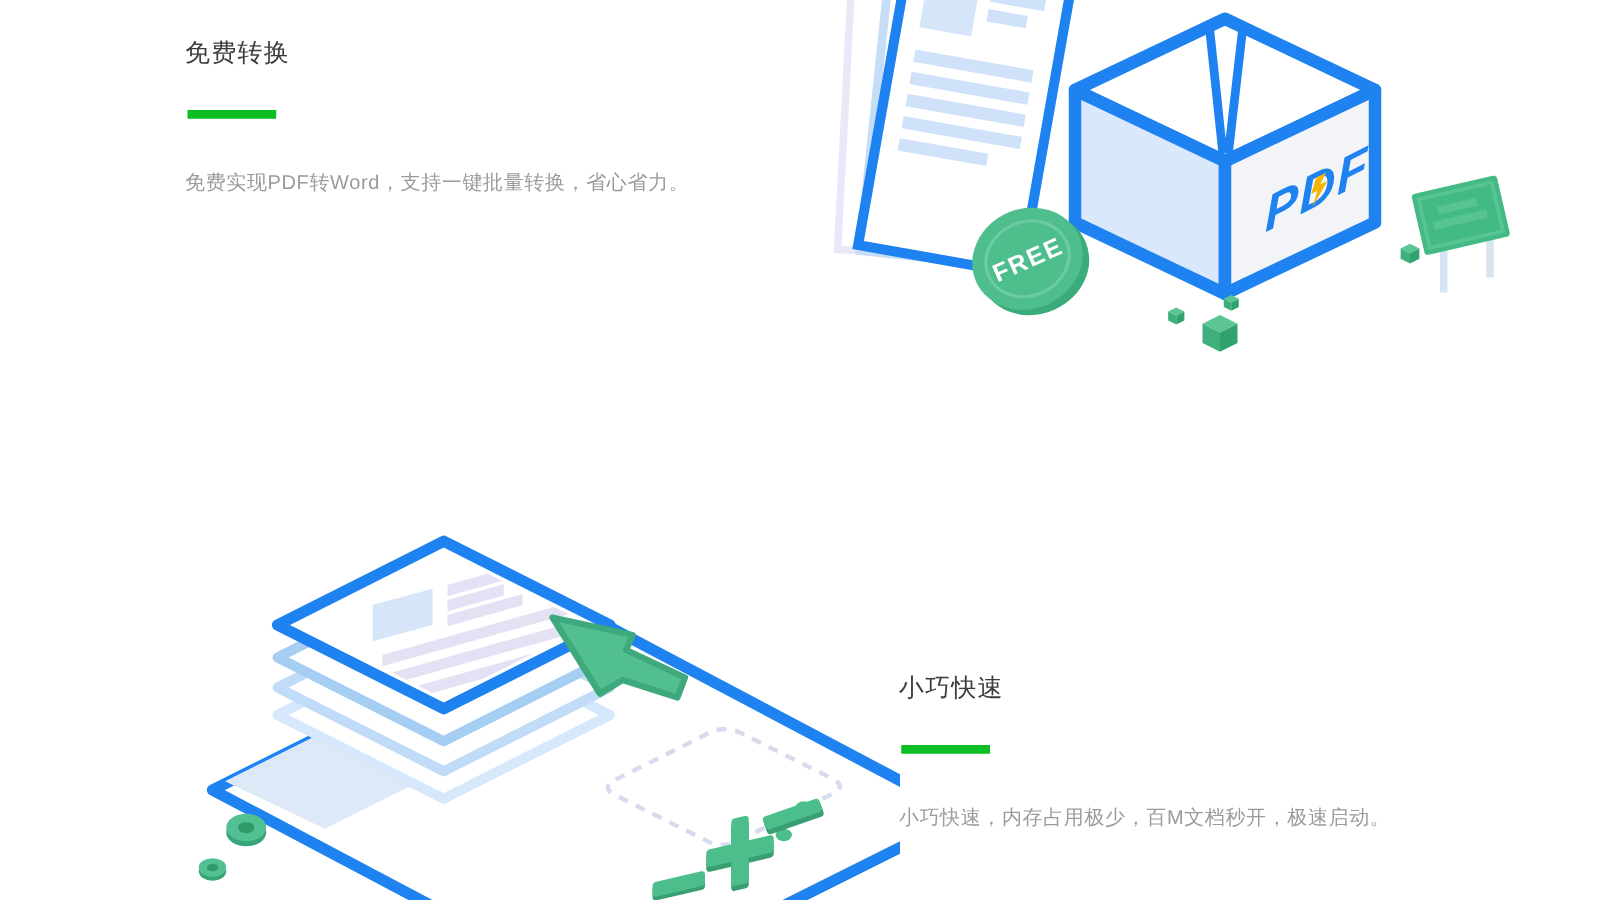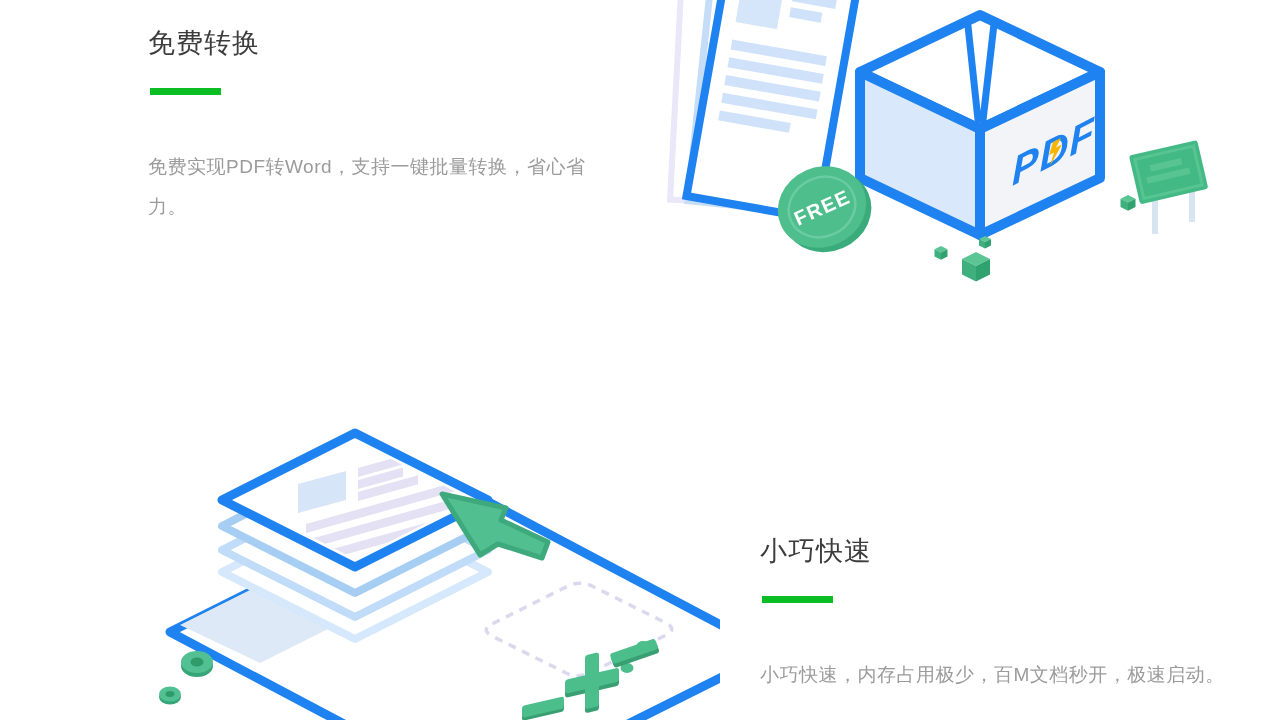--- a/index.html
+++ b/index.html
@@ -1,23 +1,23 @@
 <!DOCTYPE html>
 <html><head>
 <meta charset="utf-8">
 <style>
   html,body{margin:0;padding:0;background:#fff;}
   .page{position:relative;width:1280px;height:720px;background:#ffffff;overflow:hidden;
         font-family:"Liberation Sans","DejaVu Sans",sans-serif;}
   .feature{position:absolute;}
-  .feature h2{margin:0;font-size:27px;line-height:34px;font-weight:400;color:#3c3c3c;letter-spacing:1px;}
+  .feature h2{margin:0;font-size:20px;line-height:34px;font-weight:400;color:#3c3c3c;letter-spacing:1px;}
   .accent-bar{width:71px;height:7px;background:#0abe23;margin:28px 0 0 2px;}
-  .feature p{margin:52px 0 0;font-size:19px;line-height:40px;color:#9b9b9b;letter-spacing:0.5px;}
+  .feature p{margin:32px 0 0;font-size:16px;line-height:40px;color:#9b9b9b;letter-spacing:0.5px;}
   #feature-1{left:148px;top:26px;width:452px;}
-  #feature-2{left:760px;top:534px;width:470px;}
+  #feature-2{left:719px;top:534px;width:470px;}
   .illus{position:absolute;}
   #illus-top{left:640px;top:0;width:580px;height:310px;}
   #illus-bottom{left:60px;top:420px;width:660px;height:300px;}
   svg{display:block;}
 </style>
 </head>
 <body>
 
 <div class="page">
 

